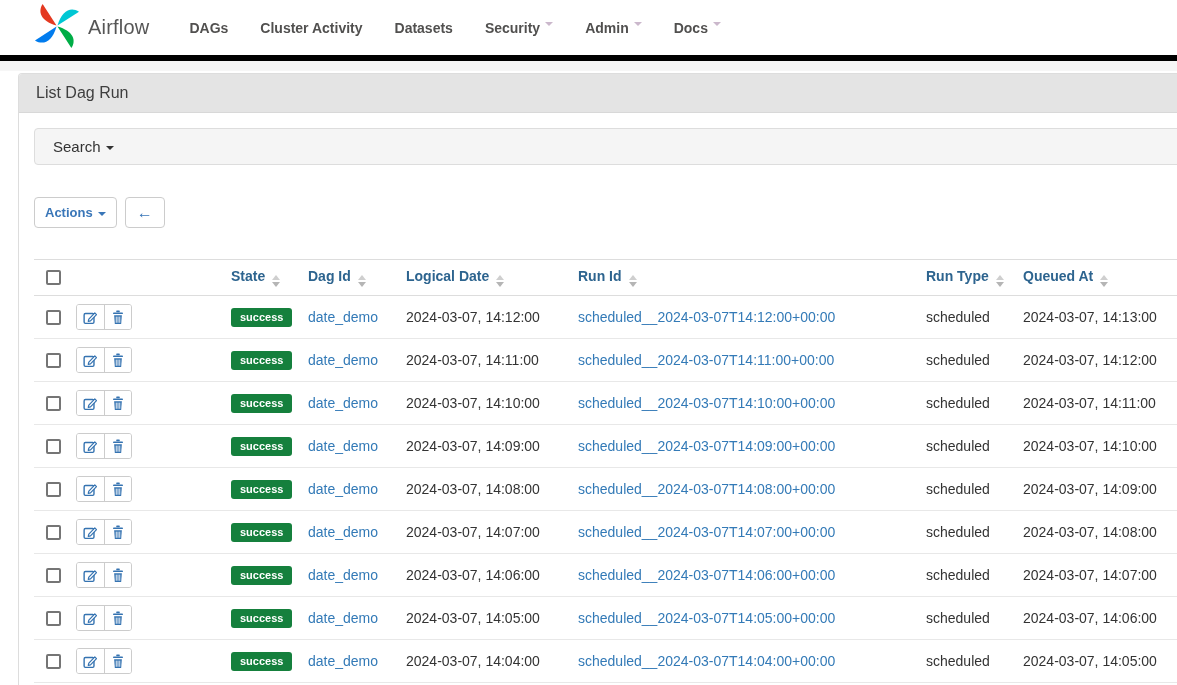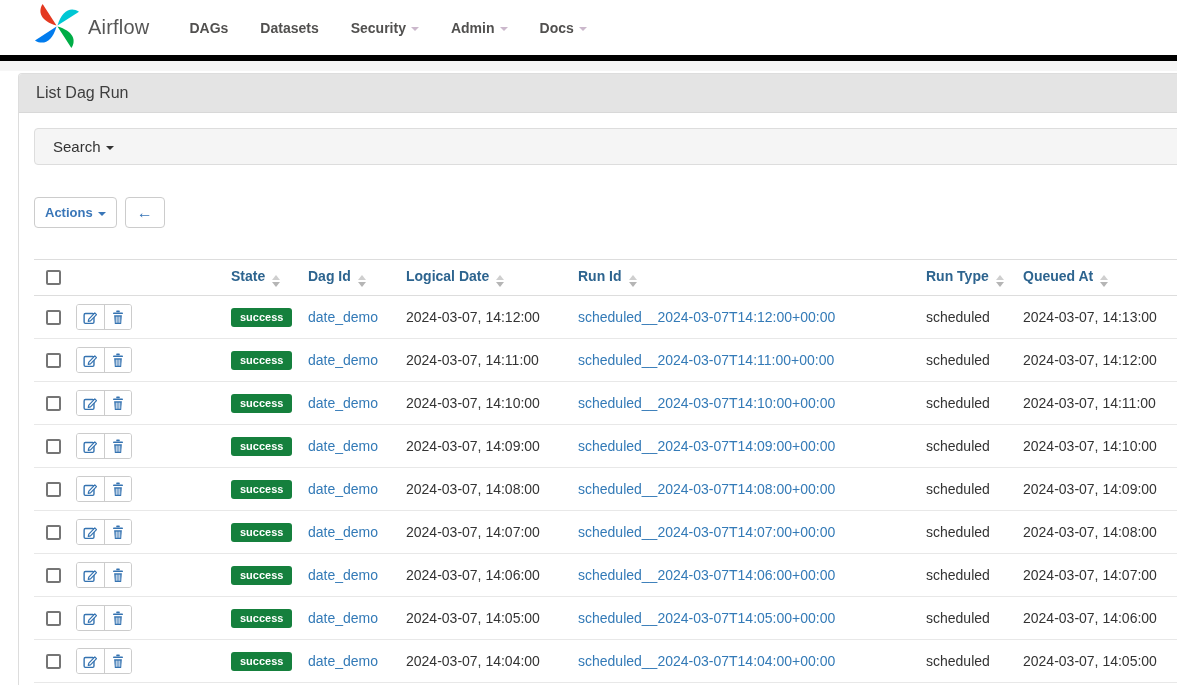--- a/index.html
+++ b/index.html
@@ -11,21 +11,21 @@
   
   .navbar {
     height: 61px; background: #fff; border-bottom: 6px solid #000000;
     display: flex; align-items: center; padding-left: 34px;
   }
   .brand { display: flex; align-items: center; gap: 8px; margin-right: 24px; cursor: pointer; }
   .brand-text { font-size: 20px; color: #565656; letter-spacing: .2px; }
   .nav-items { display: flex; align-items: center; }
   .nav-item {
     font-size: 14px; font-weight: bold; color: #51504f;
-    padding: 10px 16px; cursor: pointer; display: flex; align-items: center; gap: 5px;
+    padding: 10px 16px; cursor: pointer; display: flex; gap: 5px;
   }
   .caret-nav {
     width: 0; height: 0; border-left: 4px solid transparent; border-right: 4px solid transparent;
     border-top: 4px solid #cbb8cc; margin-top: 2px;
   }
   
   .substrip { height: 10px; background: #f6f6f6; width: 100%; }
   .panel {
     margin: 2px 0 0 18px; width: 1300px;
     border: 1px solid #ddd; border-bottom: none; border-radius: 4px 4px 0 0; background: #fff;
@@ -99,20 +99,23 @@
         <path d="M23.5 23.5 L9 1 C3.5 9.5 7.5 19 23.5 23.5 Z" fill="#00C7D4" transform="rotate(90 24 24)"></path>
         <path d="M23.5 23.5 L9 1 C3.5 9.5 7.5 19 23.5 23.5 Z" fill="#00AD46" transform="rotate(180 24 24)"></path>
         <path d="M23.5 23.5 L9 1 C3.5 9.5 7.5 19 23.5 23.5 Z" fill="#017CEE" transform="rotate(270 24 24)"></path>
       </svg>
     </span>
     <span class="brand-text">Airflow</span>
   </div>
   <div class="nav-items" id="nav-items">
       <div class="nav-item">
         <span>DAGs</span>
+      </div>
+      <div class="nav-item">
+        <span>Cluster Activity</span>
       </div>
       <div class="nav-item">
         <span>Datasets</span>
       </div>
       <div class="nav-item">
         <span>Security</span>
         <span class="caret-nav"></span>
       </div>
       <div class="nav-item">
         <span>Admin</span>

